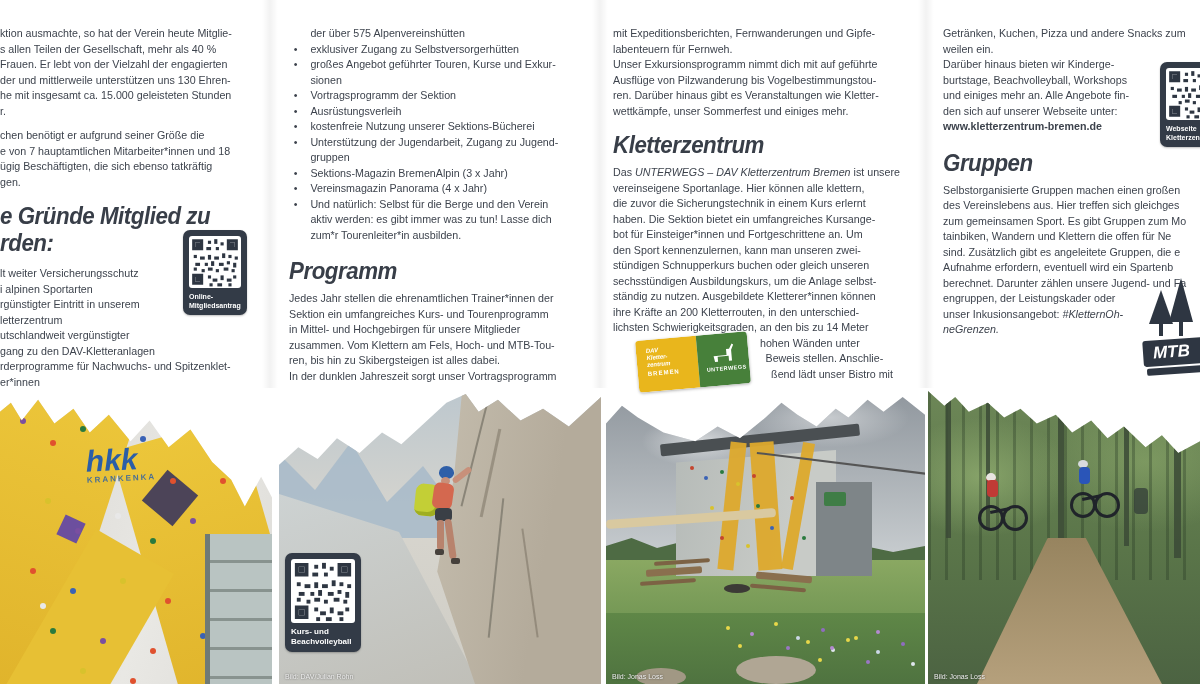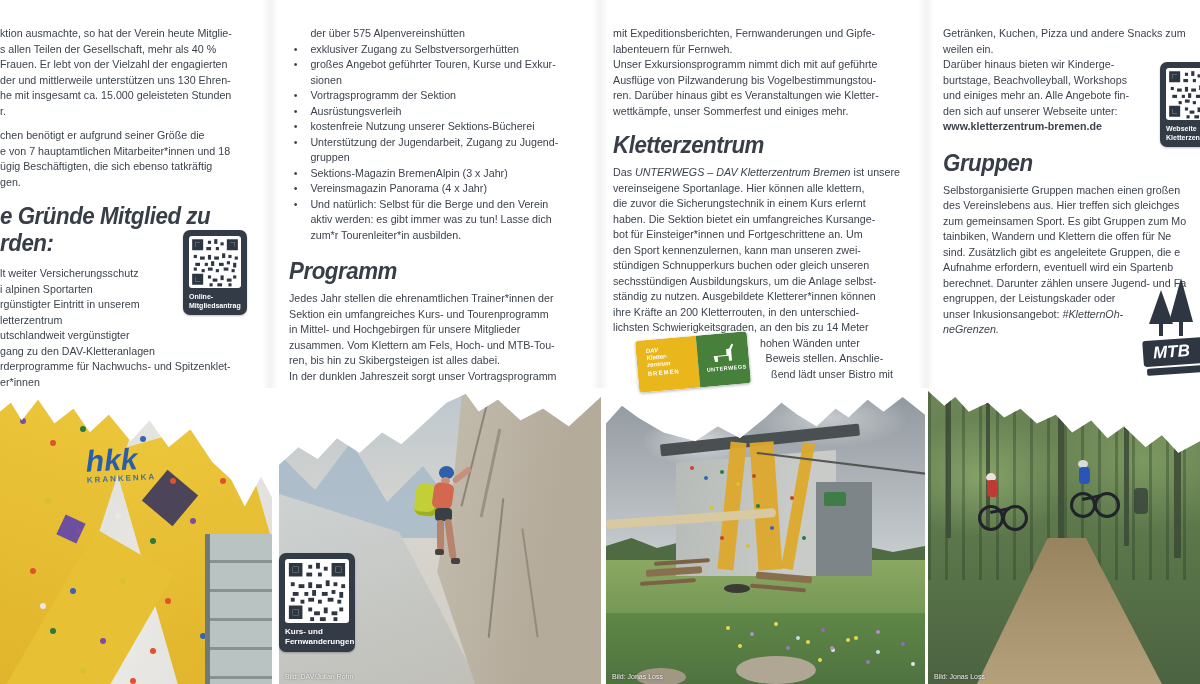--- a/index.html
+++ b/index.html
@@ -402,21 +402,21 @@
           <rect x="20" y="25" width="2" height="3"></rect>
         <rect x="24" y="27" width="3" height="2"></rect>
           <rect x="13" y="30" width="2" height="2"></rect>
           <rect x="18" y="30" width="3" height="2"></rect>
       </g>
     </svg>
     <div class="ql">Webseite</div>
     <div class="ql" style="margin-top:0;">Kletterzen</div>
   </div>
 
-  <div class="qr" style="left:279px;top:553px;width:64px;">
+  <div class="qr" style="left:285px;top:553px;width:64px;">
     <svg width="64" height="64" viewBox="0 0 33 33">
       <g fill="#2e3642">
         <path d="M2 2h7v7H2zm2 2v3h3V4z"></path>
           <rect x="4" y="4" width="3" height="3"></rect>
         <path d="M24 2h7v7h-7zm2 2v3h3V4z"></path>
           <rect x="26" y="4" width="3" height="3"></rect>
         <path d="M2 24h7v7H2zm2 2v3h3v-3z"></path>
           <rect x="4" y="26" width="3" height="3"></rect>
         <rect x="12" y="3" width="2" height="2"></rect>
           <rect x="16" y="2" width="2" height="3"></rect>
@@ -446,21 +446,21 @@
           <rect x="15" y="27" width="3" height="2"></rect>
         <rect x="20" y="25" width="2" height="3"></rect>
           <rect x="24" y="27" width="3" height="2"></rect>
           <rect x="28" y="25" width="2" height="2"></rect>
         <rect x="13" y="30" width="2" height="2"></rect>
           <rect x="18" y="30" width="3" height="2"></rect>
           <rect x="25" y="30" width="2" height="2"></rect>
       </g>
     </svg>
     <div class="ql" style="font-size:8px;line-height:10px;">Kurs- und</div>
-    <div class="ql" style="font-size:8px;line-height:10px;margin-top:0;">Fernwanderungen</div>
+    <div class="ql" style="font-size:8px;line-height:10px;margin-top:0;">Beachvolleyball</div>
   </div>
 
   <div class="kzlogo">
     <div class="kzin">
       <div class="kzy">
         <div>DAV</div>
         <div>Kletter-</div>
         <div>zentrum</div>
         <div style="margin-top:2px;font-style:normal;letter-spacing:1px;">BREMEN</div>
       </div>

